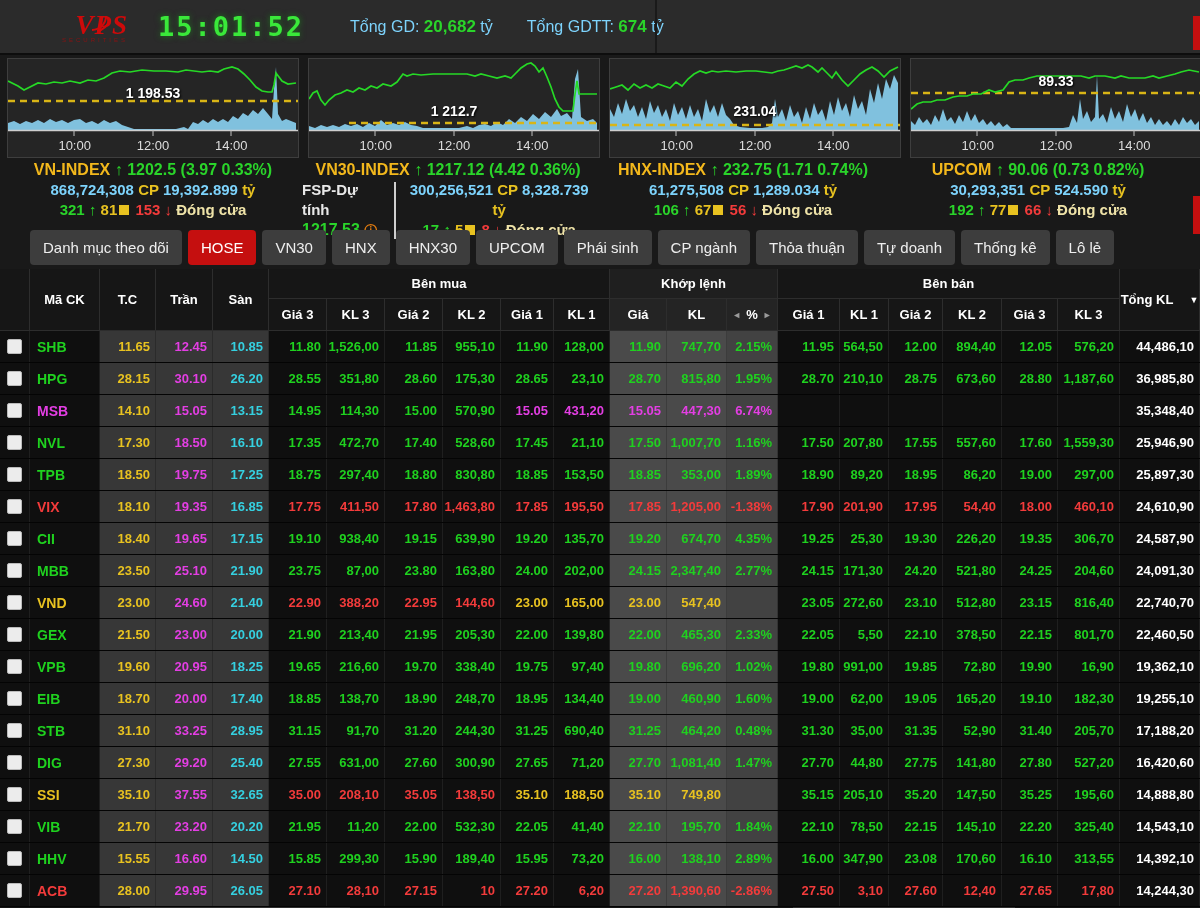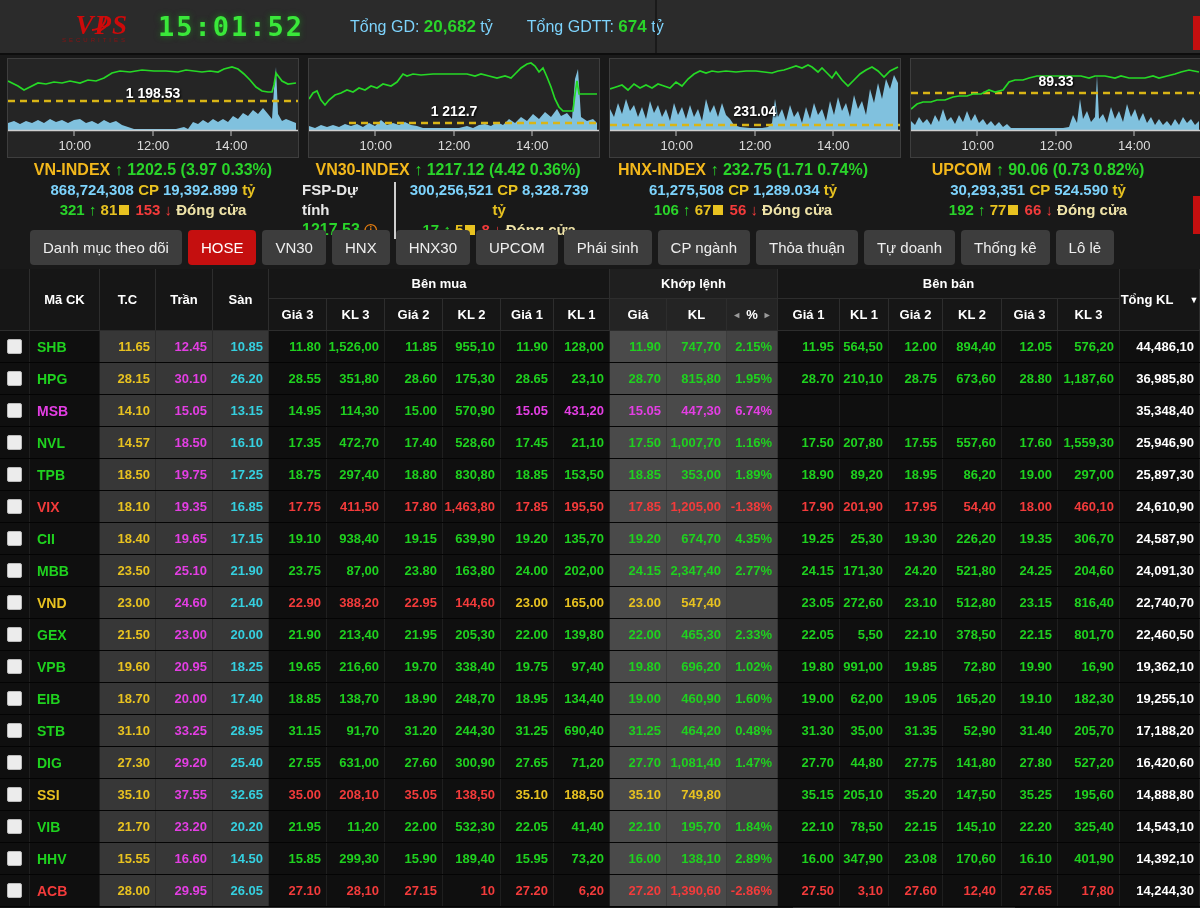--- a/index.html
+++ b/index.html
@@ -403,21 +403,21 @@
     <div class="fg-m"></div>
     <div class="fg-m"></div>
     <div class="fg-m"></div>
     <div class="fg-w">35,348,40</div>
   </div>
       <div class="trow">
     <div class="c-chk">
           <span class="cb"></span>
         </div>
     <div class="c-sym fg-g">NVL</div>
-    <div class="c-gray fg-y">14.57</div>
+    <div class="c-gray fg-y">17.30</div>
     <div class="c-gray fg-m">18.50</div>
     <div class="c-gray fg-c">16.10</div>
     <div class="fg-g">17.35</div>
     <div class="fg-g">472,70</div>
     <div class="fg-g">17.40</div>
     <div class="fg-g">528,60</div>
     <div class="fg-g">17.45</div>
     <div class="fg-g">21,10</div>
     <div class="c-match fg-g">17.50</div>
     <div class="c-match fg-g">1,007,70</div>
@@ -745,21 +745,21 @@
     <div class="fg-g">15.95</div>
     <div class="fg-g">73,20</div>
     <div class="c-match fg-g">16.00</div>
     <div class="c-match fg-g">138,10</div>
     <div class="c-pct fg-g">2.89%</div>
     <div class="fg-g">16.00</div>
     <div class="fg-g">347,90</div>
     <div class="fg-g">23.08</div>
     <div class="fg-g">170,60</div>
     <div class="fg-g">16.10</div>
-    <div class="fg-g">401,90</div>
+    <div class="fg-g">313,55</div>
     <div class="fg-w">14,392,10</div>
   </div>
       <div class="trow">
     <div class="c-chk">
           <span class="cb"></span>
         </div>
     <div class="c-sym fg-r">ACB</div>
     <div class="c-gray fg-y">28.00</div>
     <div class="c-gray fg-m">29.95</div>
     <div class="c-gray fg-c">26.05</div>

